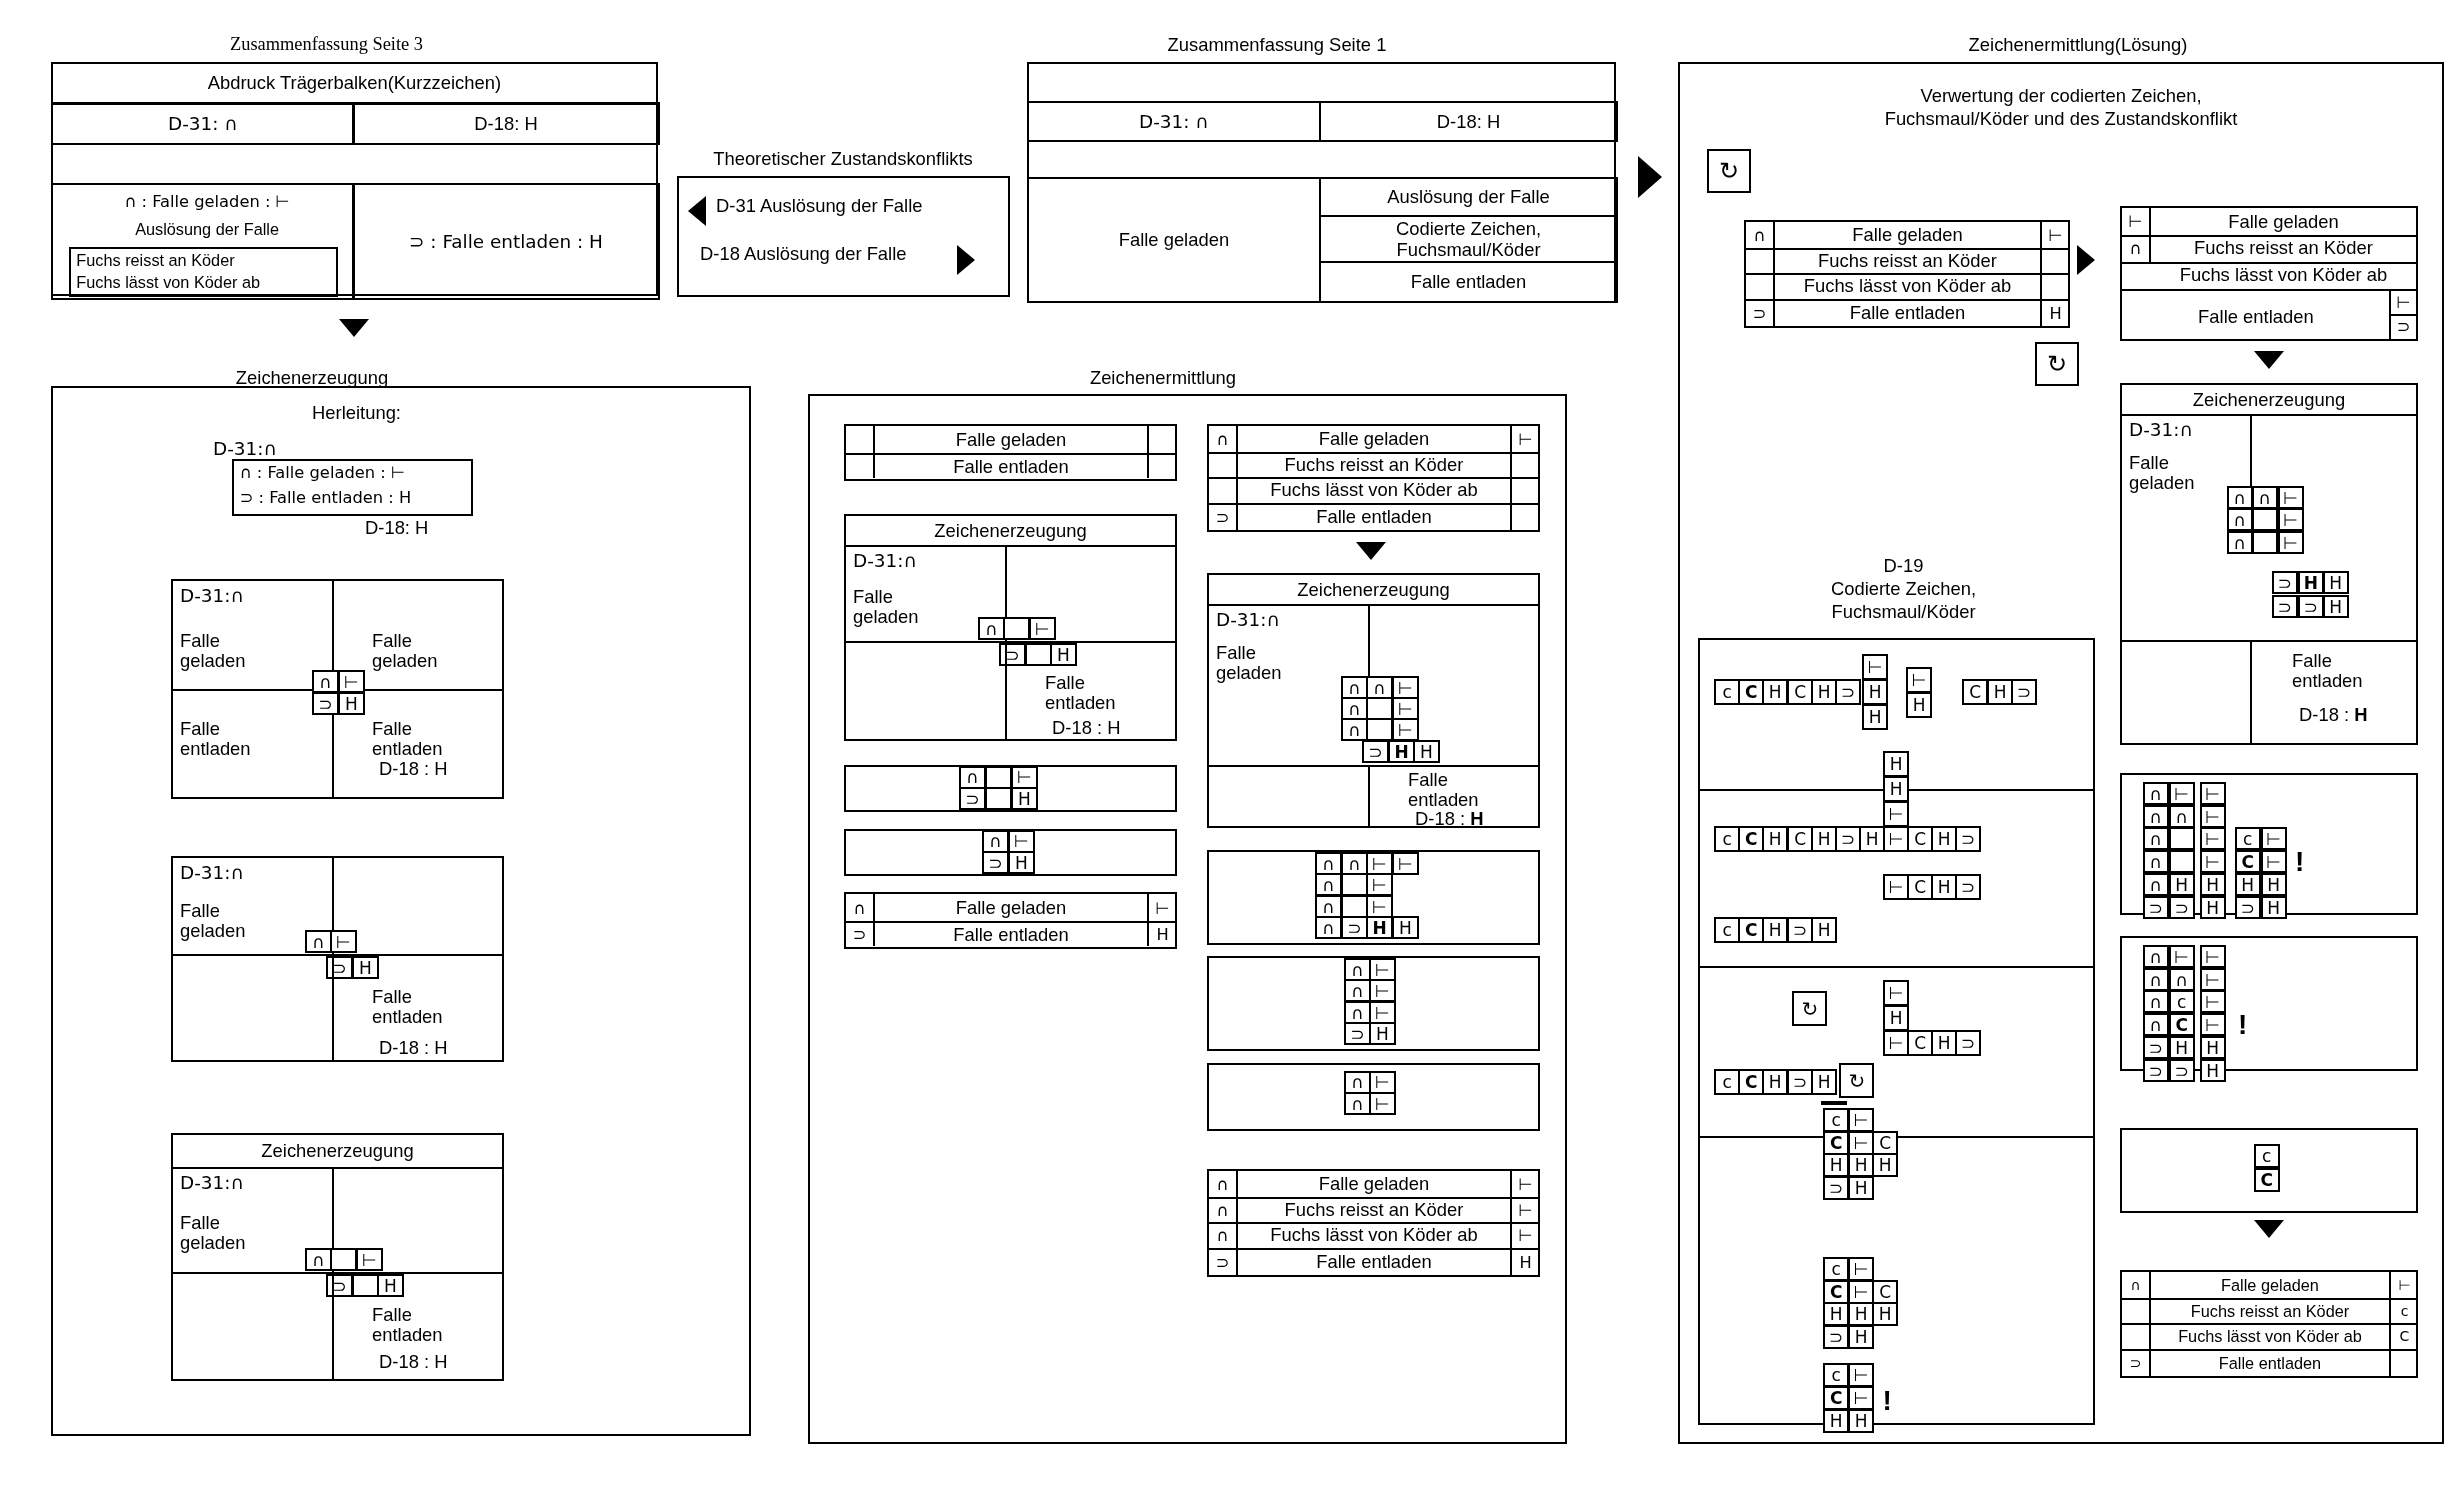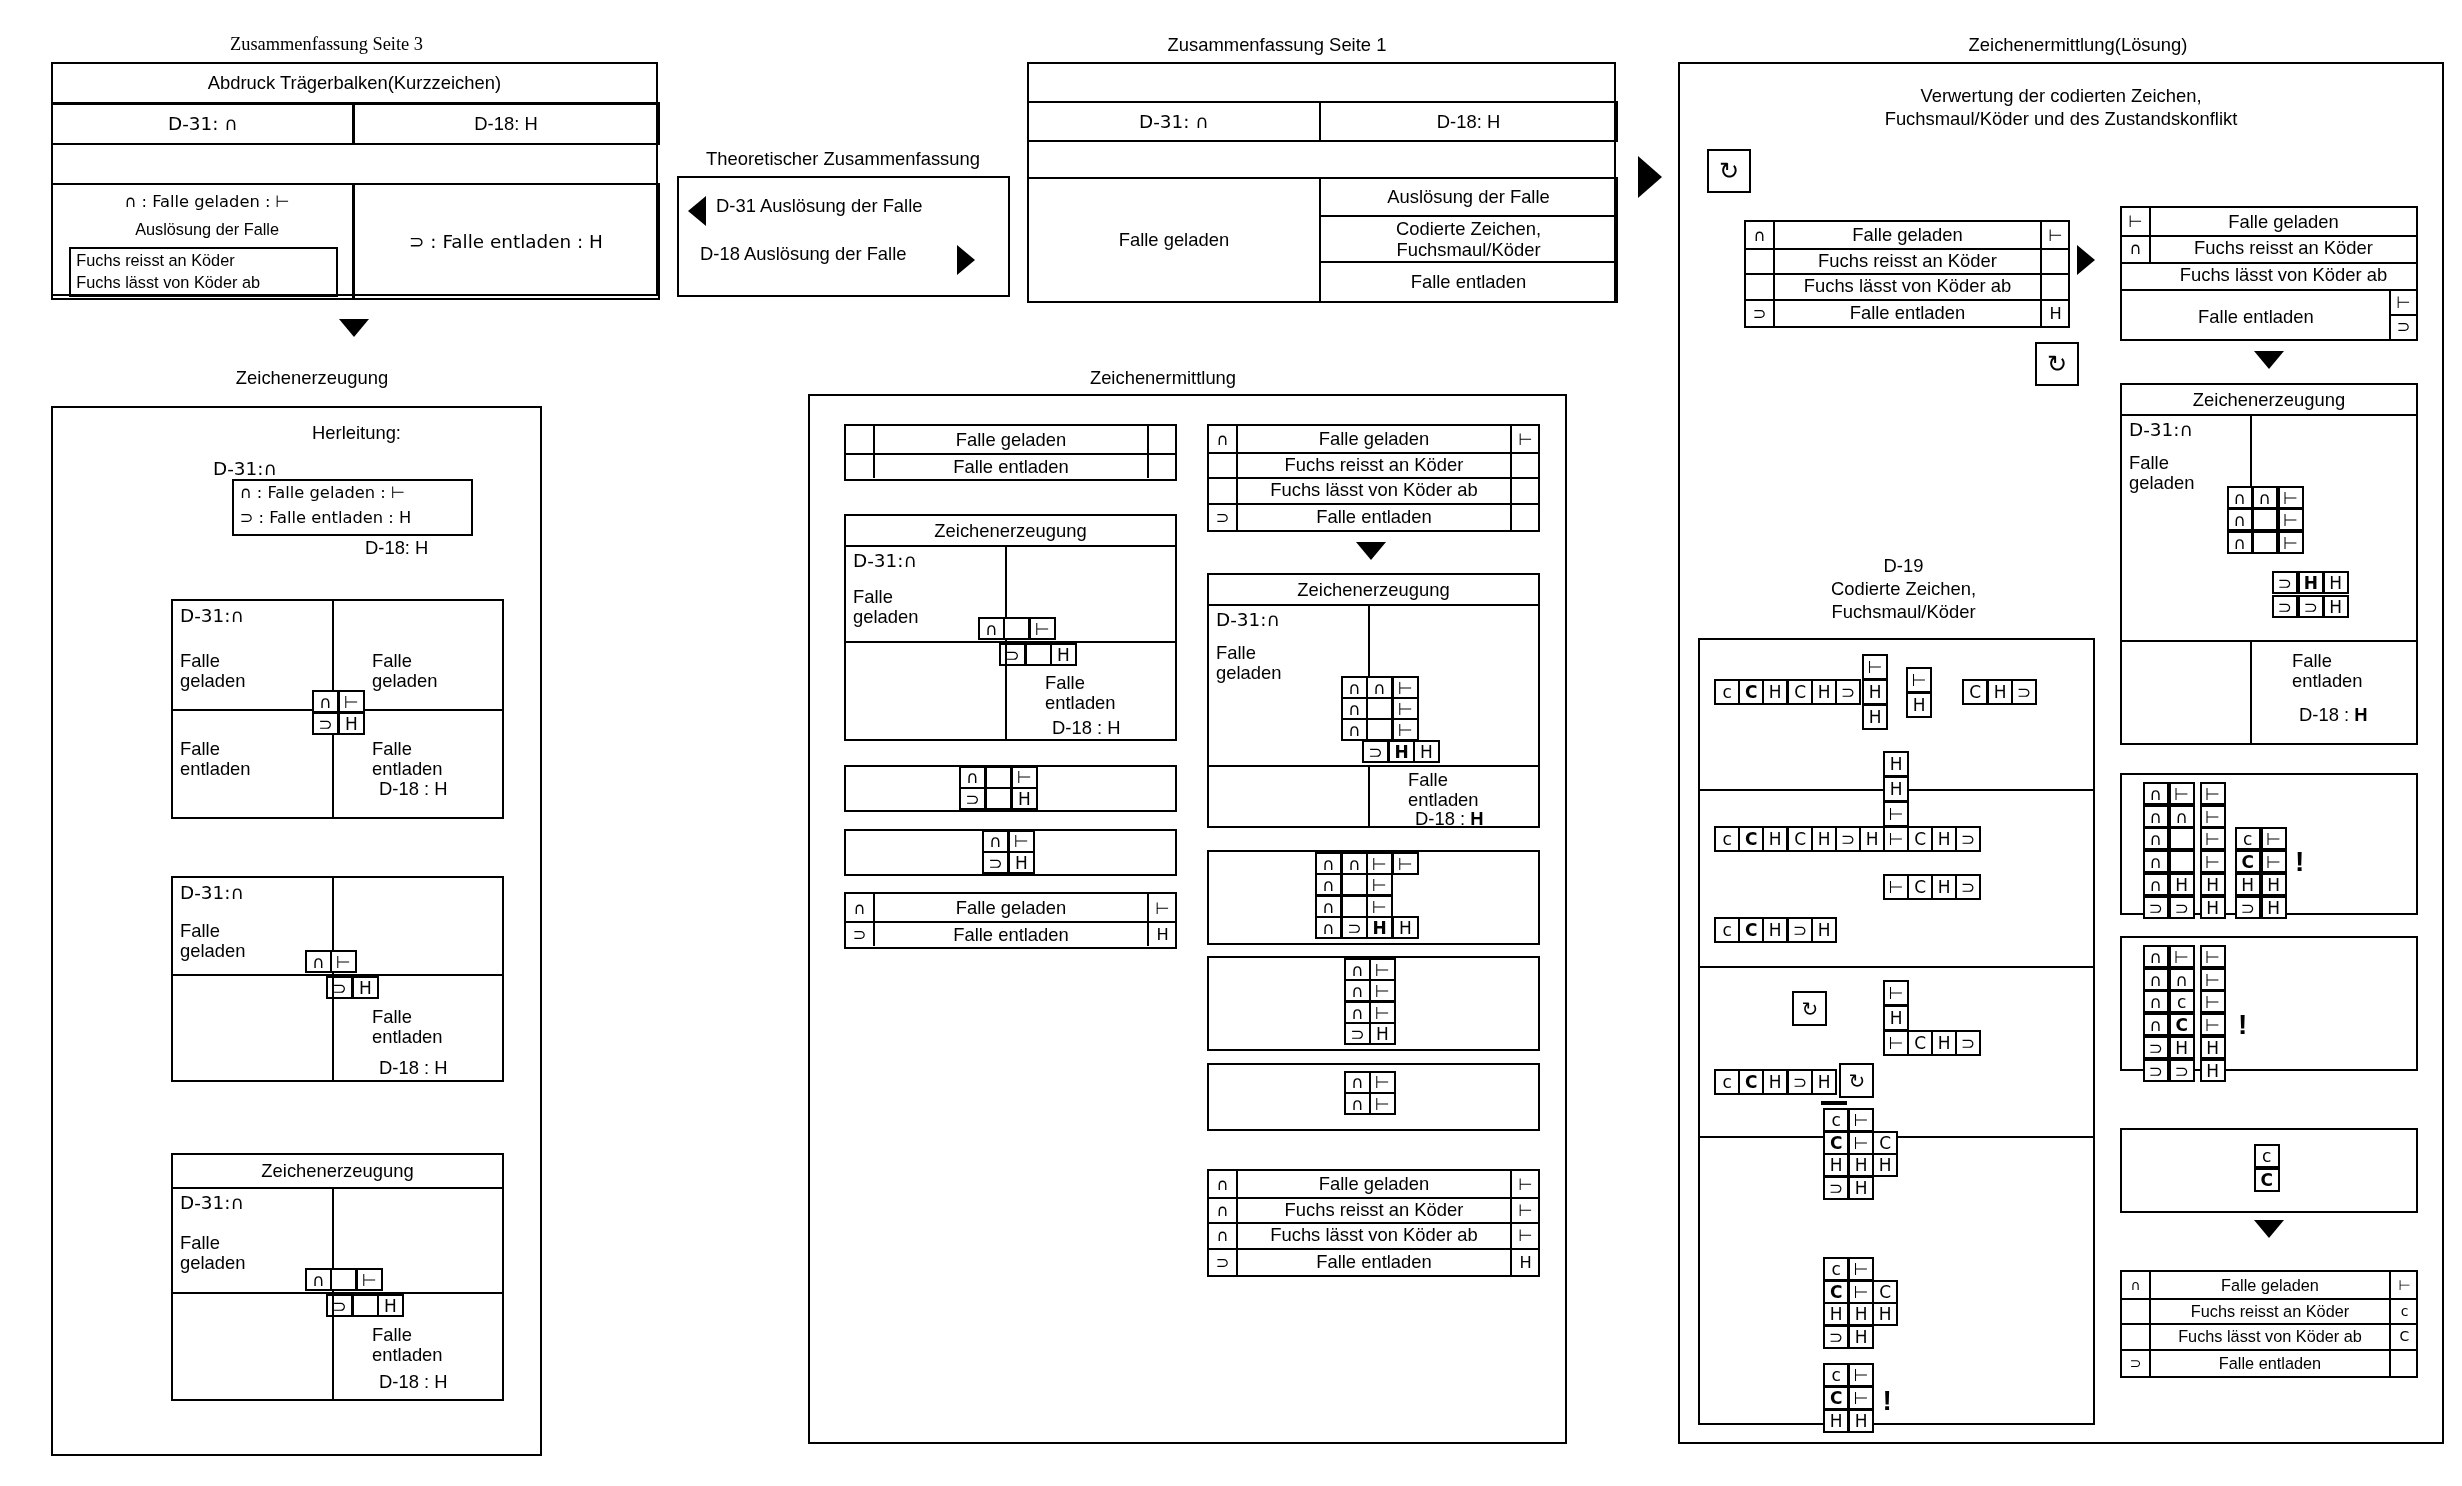--- a/index.html
+++ b/index.html
@@ -31,21 +31,21 @@
   <div class="cell" style="position:absolute;left:-2.1px;top:119px;width:304px;height:117px;"></div>
   <div class="abs sym small" style="left:15.6px;top:128px;width:277px;text-align:center;">∩ :  Falle geladen : ⊢</div>
   <div class="abs small" style="left:15.6px;top:156px;width:277px;text-align:center;">Auslösung der Falle</div>
   <div class="abs bx" style="left:15.6px;top:183px;width:269px;height:50px;">
     <div class="abs small" style="left:5.7px;top:2.1px;">Fuchs reisst an Köder</div>
     <div class="abs small" style="left:5.7px;top:24px;">Fuchs lässt von Köder ab</div>
   </div>
   <div class="cell sym" style="position:absolute;left:299px;top:119px;width:308px;height:117px;">⊃ : Falle entladen : H</div>
 </div>
 
-<div class="abs ttl" style="left:669px;top:148px;width:348px;">Theoretischer Zusammenfassung</div>
+<div class="abs ttl" style="left:669px;top:148px;width:348px;">Theoretischer Zustandskonflikts</div>
 <div class="abs bx" style="left:677px;top:176px;width:333px;height:121px;">
   <div class="abs arrowleft" style="left:8.5px;top:18.4px;"></div>
   <div class="abs lbl" style="left:37px;top:17px;">D-31 Auslösung der Falle</div>
   <div class="abs lbl" style="left:21px;top:65px;">D-18 Auslösung der Falle</div>
   <div class="abs arrowright" style="left:278px;top:67px;"></div>
 </div>
 
 <div class="abs ttl" style="left:979px;top:34px;width:596px;">Zusammenfassung Seite 1</div>
 <div class="abs bx" style="left:1027px;top:62px;width:589px;height:241px;">
   <div class="cell sym" style="position:absolute;left:-2.1px;top:37px;width:294px;height:41px;">D-31: ∩</div>
@@ -55,21 +55,21 @@
   <div class="cell" style="position:absolute;left:290px;top:151px;width:299px;height:48px;white-space:pre-line;line-height:1.15;">Codierte Zeichen,
 Fuchsmaul/Köder</div>
   <div class="cell" style="position:absolute;left:290px;top:197px;width:299px;height:42px;border-left:2.1px solid #000;">Falle entladen</div>
 </div>
 
 <div class="abs arrowright" style="left:1638px;top:156px;border-top-width:21px;border-bottom-width:21px;border-left-width:24px;"></div>
 
 <div class="abs arrowdown" style="left:339px;top:319px;"></div>
 
 <div class="abs ttl" style="left:163px;top:367px;width:298px;">Zeichenerzeugung</div>
-<div class="abs bx" style="left:51px;top:406px;width:491px;height:1050px;">
+<div class="abs bx" style="left:51px;top:386px;width:700px;height:1050px;">
   <div class="abs ttl" style="left:0;top:14px;width:607px;">Herleitung:</div>
   <div class="abs sym lbl" style="left:160px;top:50px;">D-31:∩</div>
   <div class="abs bx" style="left:179px;top:71px;width:241px;height:57px;">
     <div class="abs sym small" style="left:5.7px;top:2.1px;">∩ :  Falle geladen  : ⊢</div>
     <div class="abs sym small" style="left:5.7px;top:27px;">⊃ :  Falle entladen : H</div>
   </div>
   <div class="abs lbl" style="left:312px;top:129px;">D-18: H</div>
 
   <div class="abs bx" style="left:118px;top:191px;width:333px;height:220px;">
     <div class="abs sym lbl" style="left:7px;top:4.3px;">D-31:∩</div>

